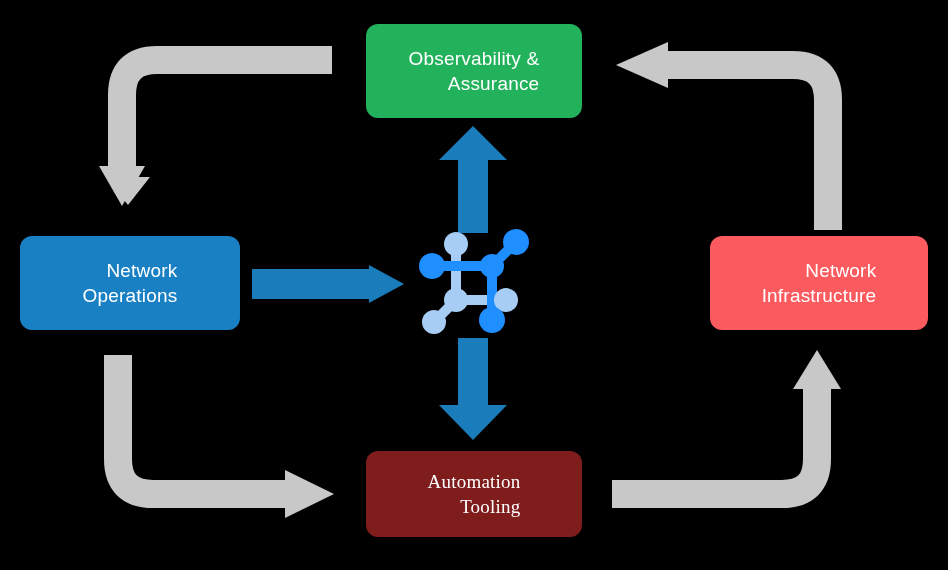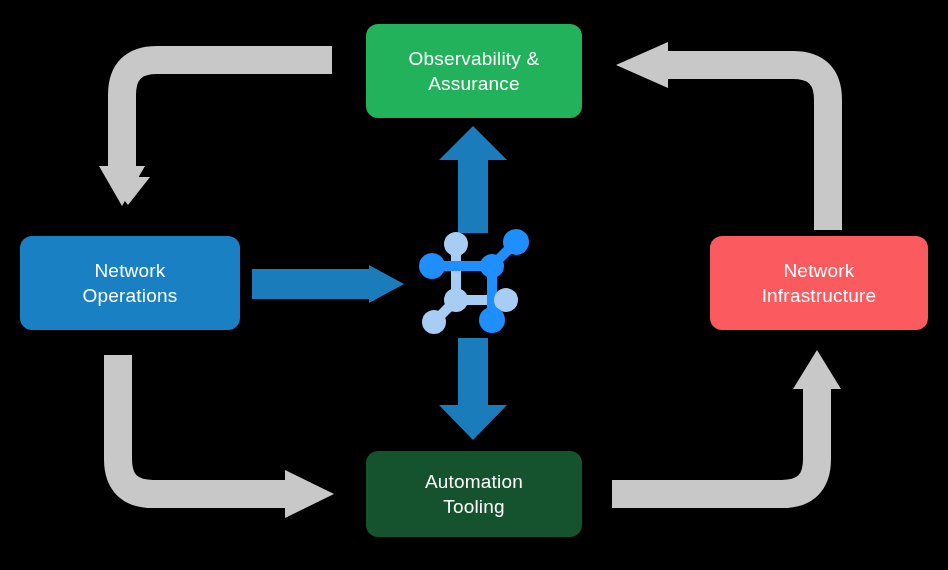--- a/index.html
+++ b/index.html
@@ -24,21 +24,21 @@
     top: 0;
     width: 948px;
     height: 570px;
   }
   .node-box {
     position: absolute;
     border-radius: 12px;
     display: flex;
     align-items: center;
     justify-content: center;
-    text-align: center;
+    text-align: right;
     color: #ffffff;
     font-size: 19px;
     line-height: 1.32;
     font-weight: 400;
     letter-spacing: 0.2px;
     padding: 6px 10px;
     z-index: 3;
   }
   #box-observability {
     left: 366px;  top: 24px;   width: 216px; height: 94px;
@@ -147,18 +147,18 @@
   <div class="node-box" id="box-operations" style="background: rgb(26, 128, 196); color: rgb(255, 255, 255);">
     <span class="node-label">Network
 Operations</span>
   </div>
 
   <div class="node-box" id="box-infrastructure" style="background: rgb(251, 90, 95); color: rgb(255, 255, 255);">
     <span class="node-label">Network
 Infrastructure</span>
   </div>
 
-  <div class="node-box" id="box-automation" style="background: #14532d; color: rgb(255, 255, 255);">
+  <div class="node-box" id="box-automation" style="background: #7f1d1d; color: rgb(255, 255, 255); font-family: Liberation Serif, serif;">
     <span class="node-label">Automation
 Tooling</span>
   </div>
 
 </div>
 
 </body></html>

